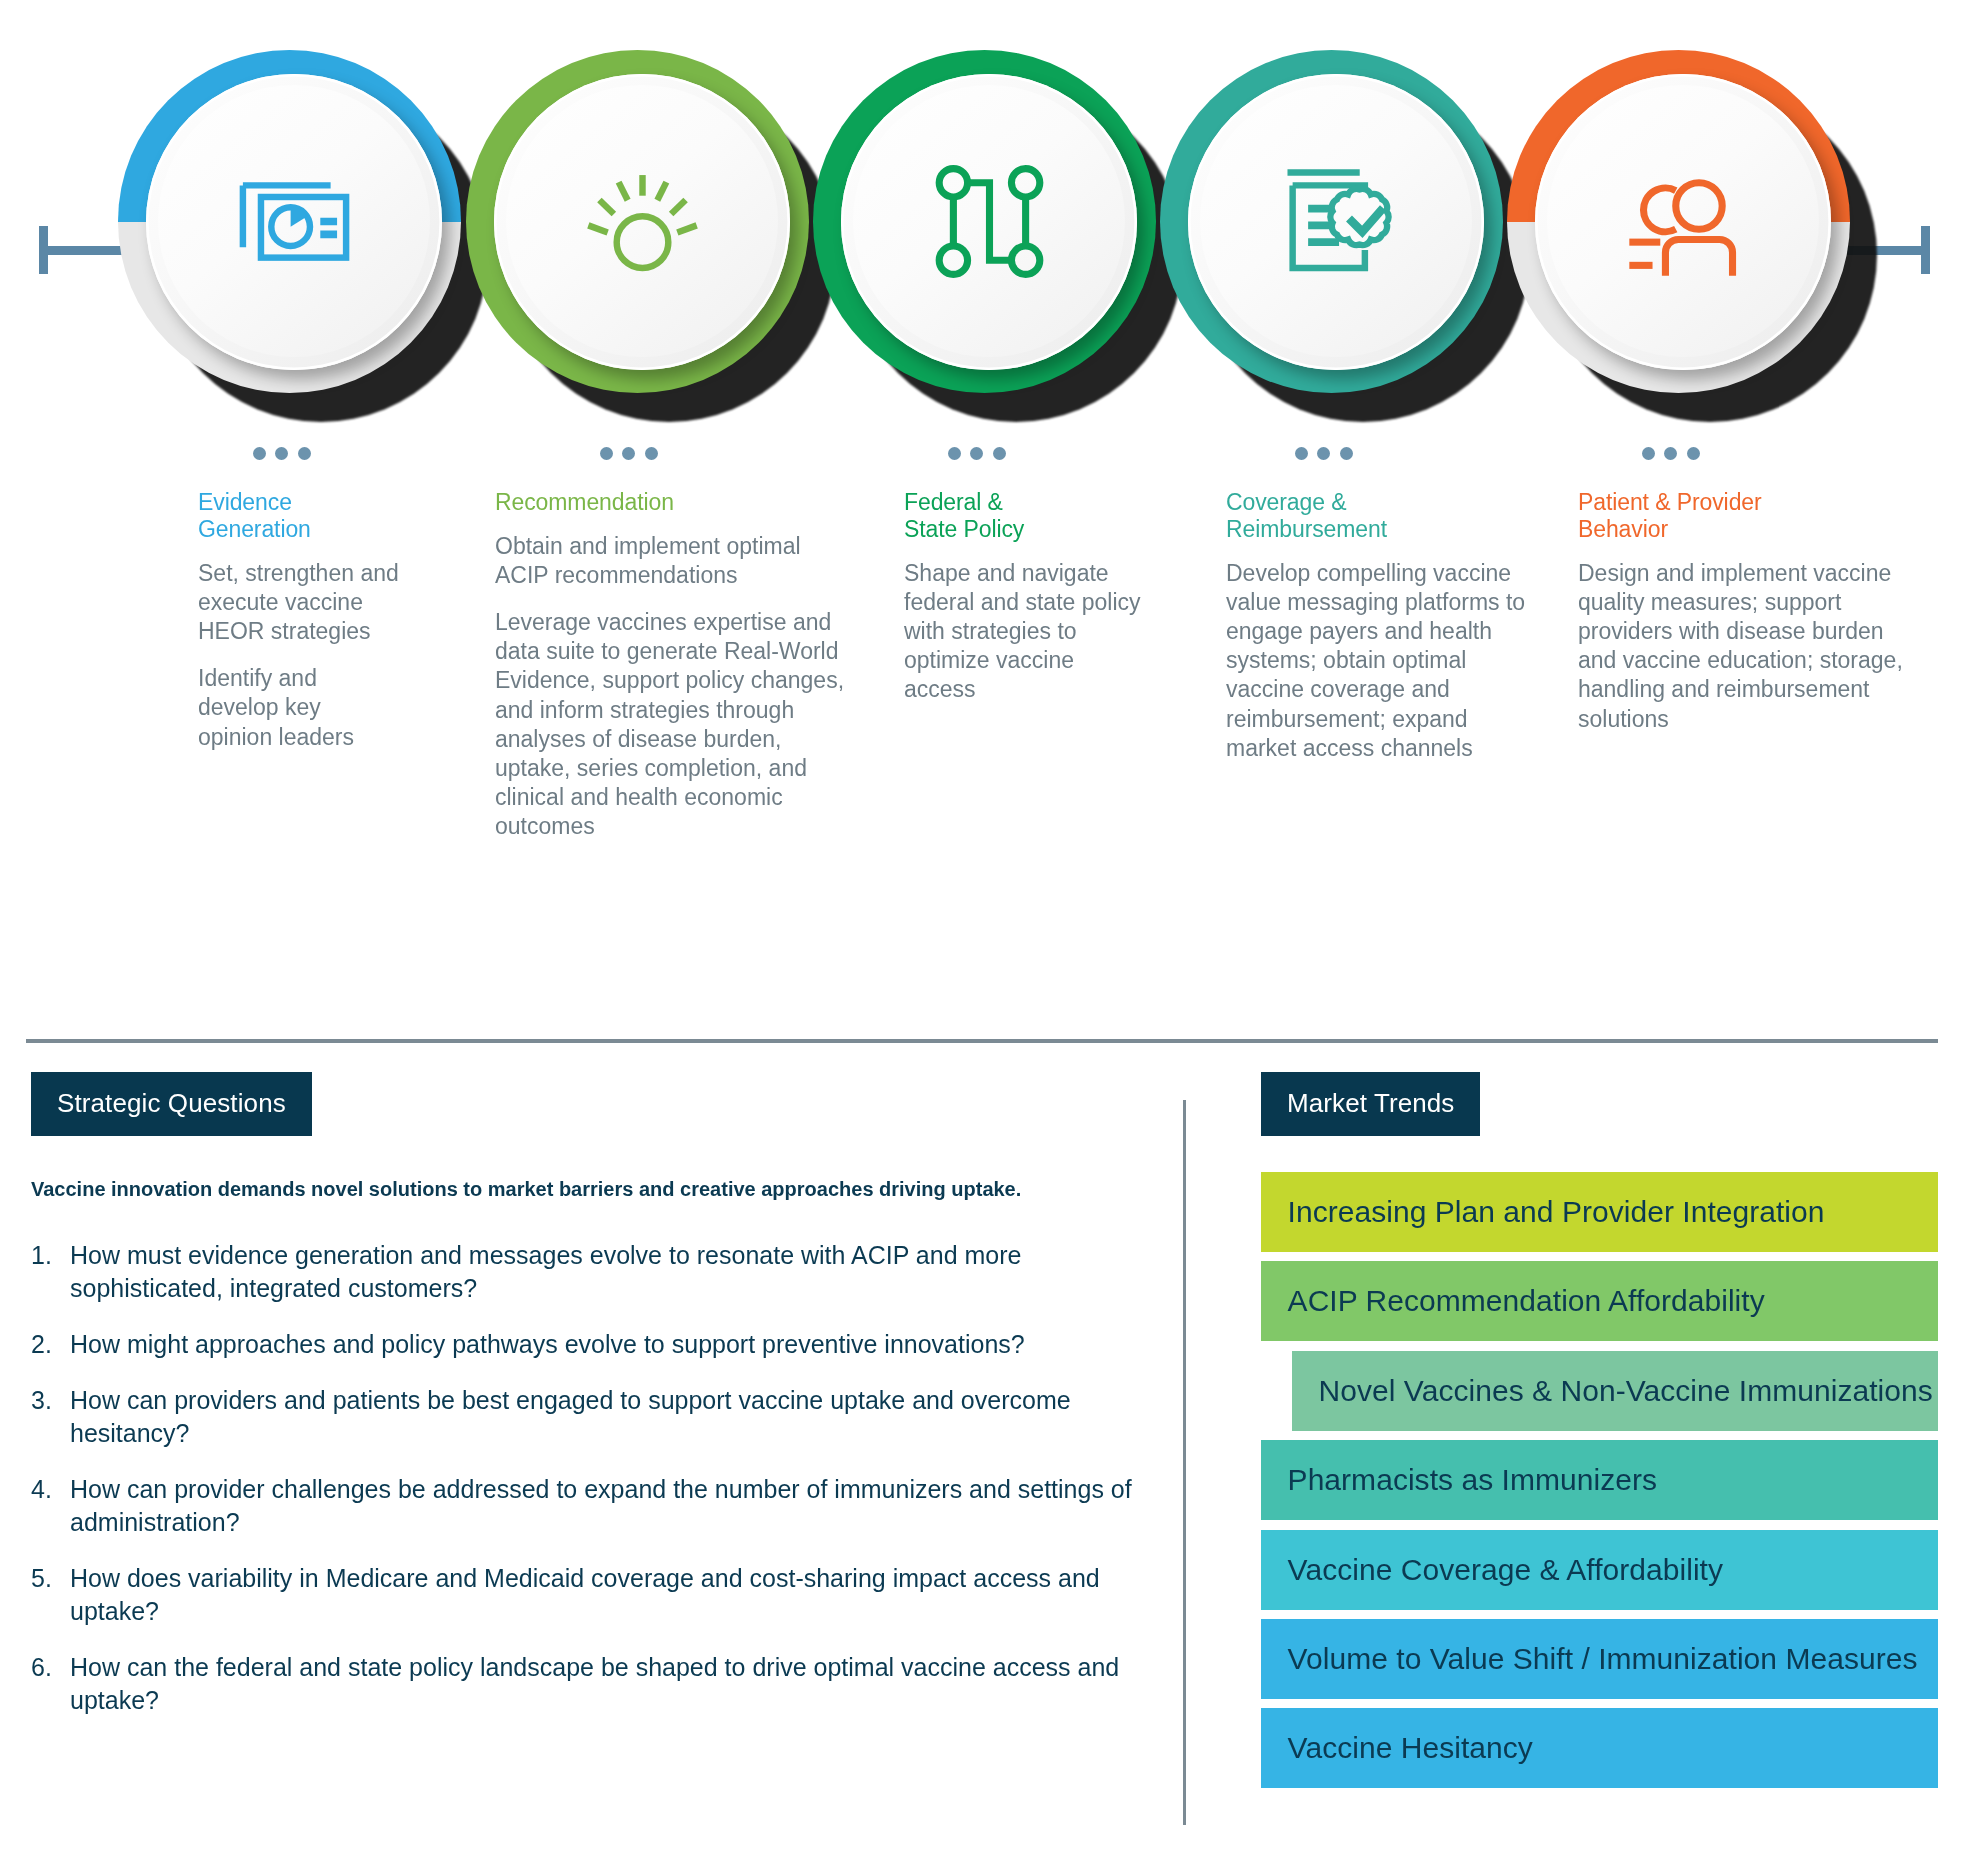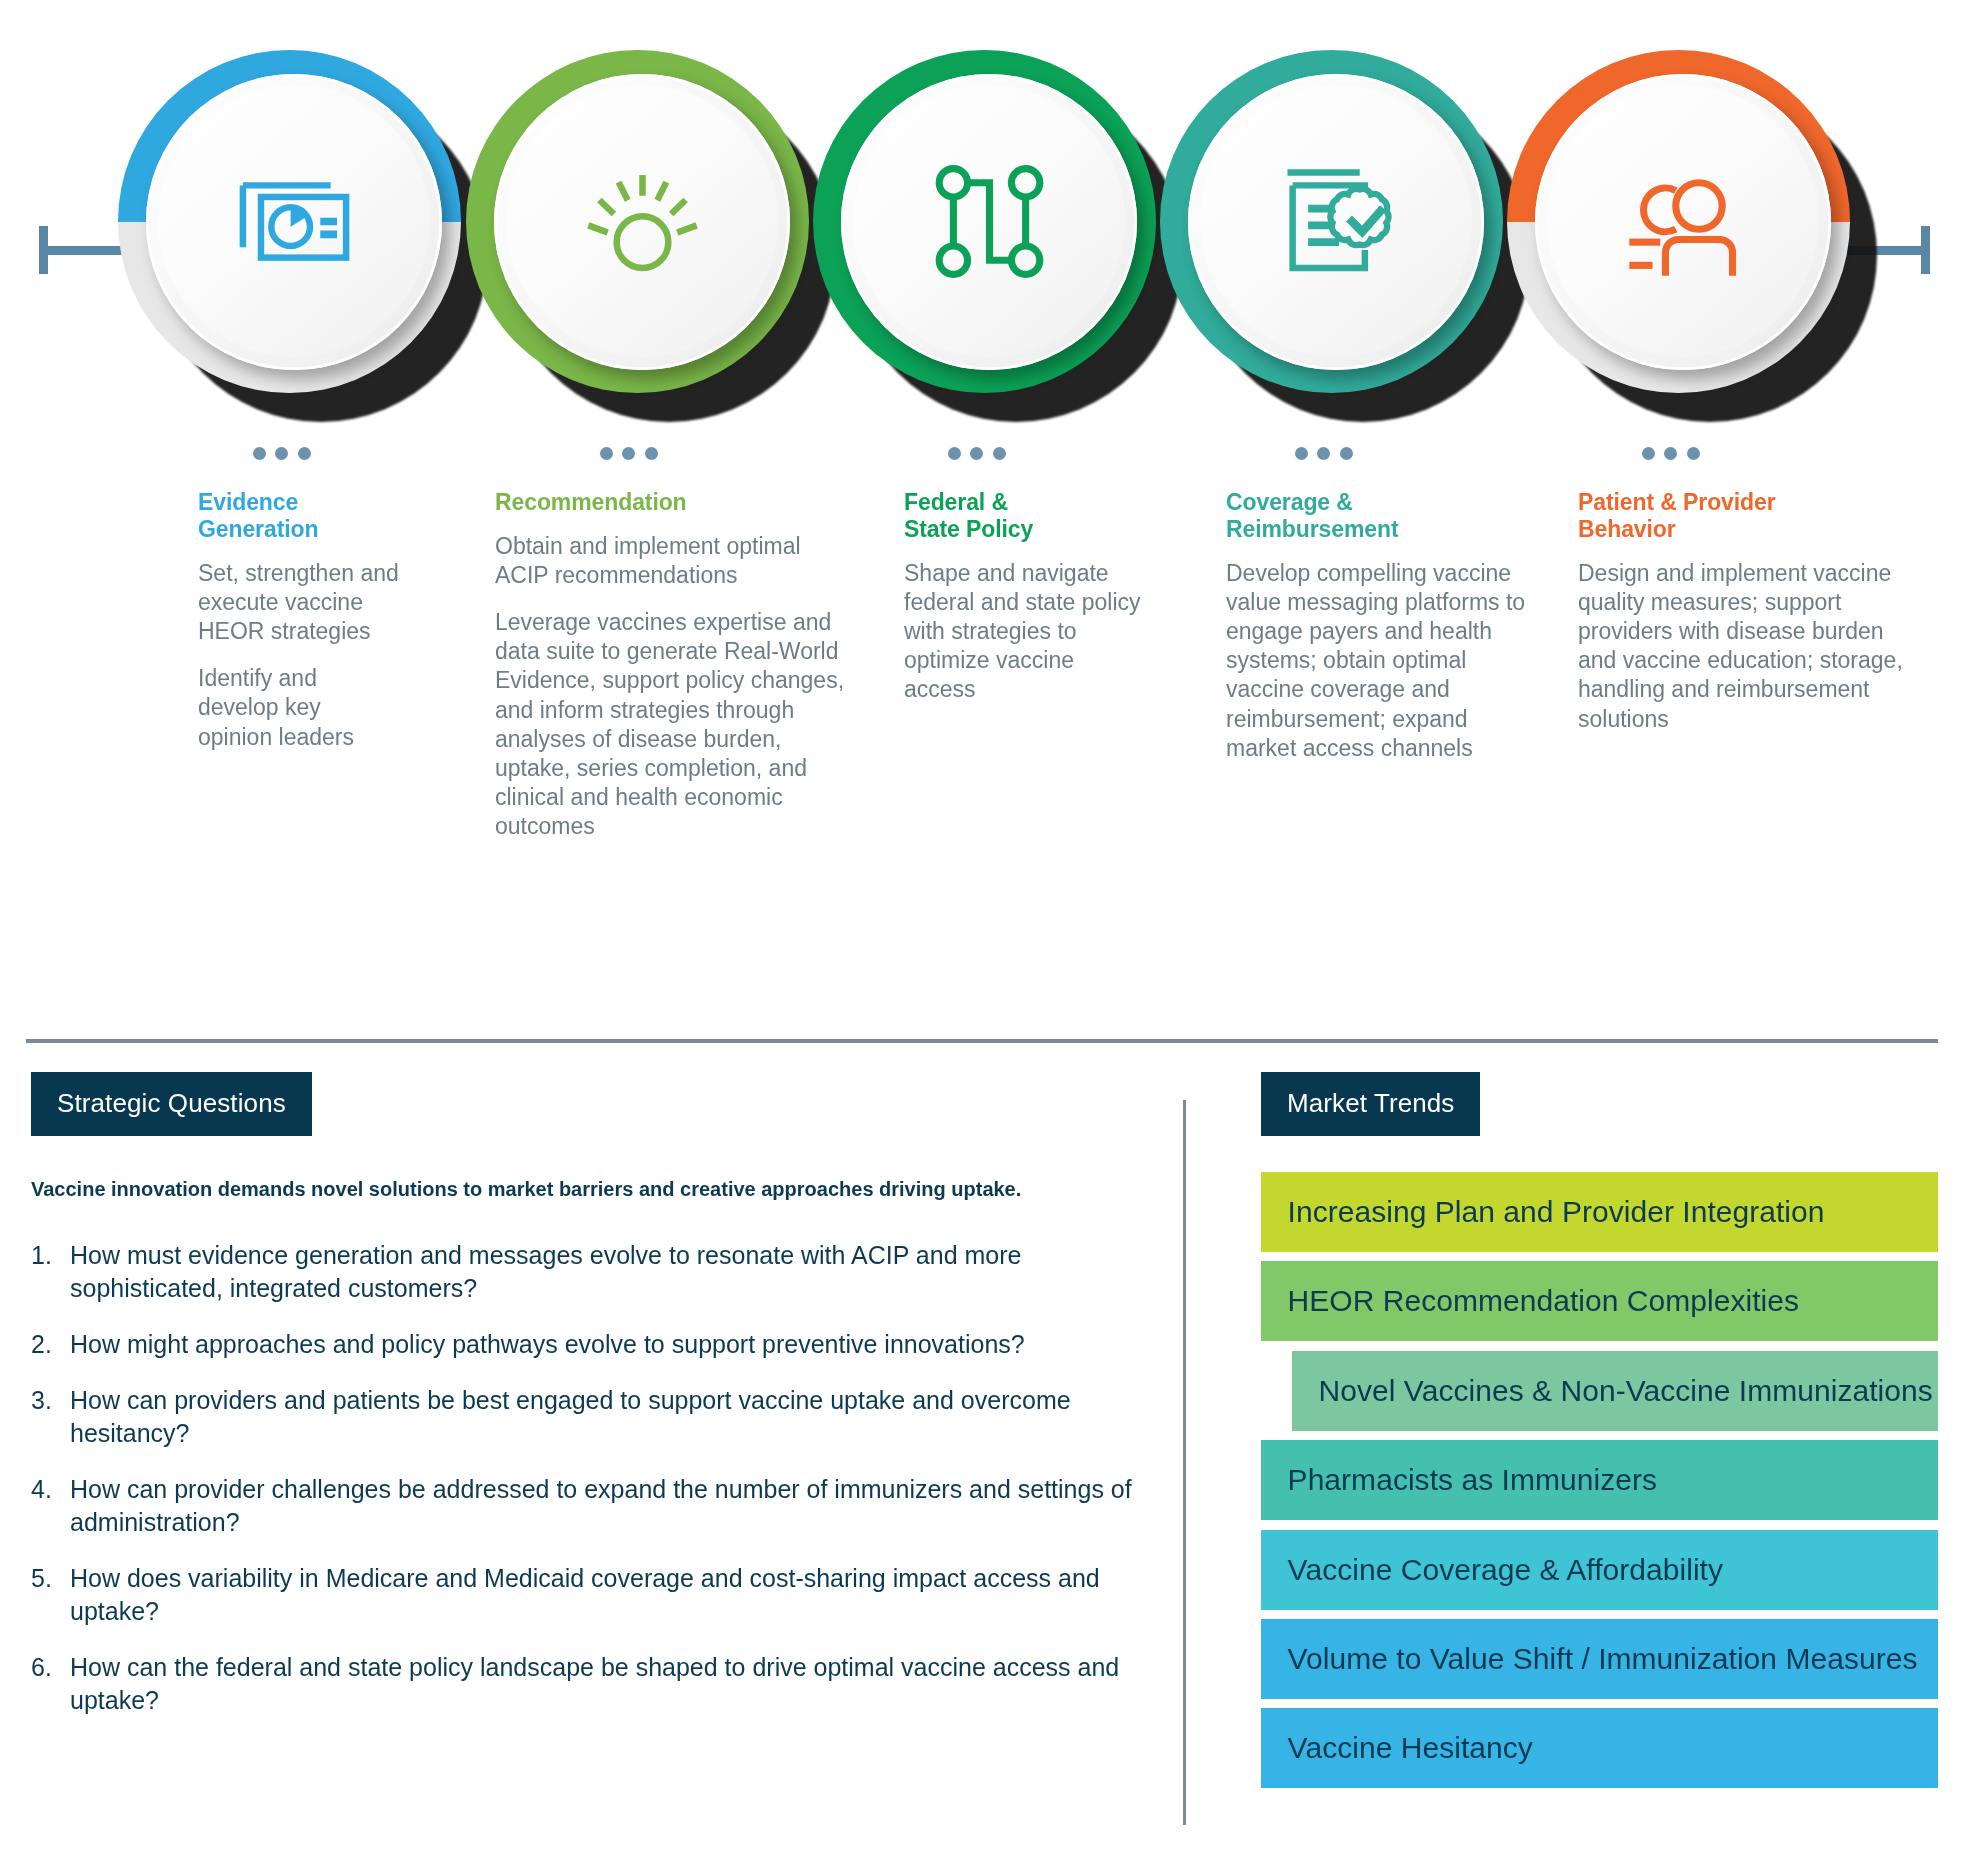--- a/index.html
+++ b/index.html
@@ -146,21 +146,21 @@
     top: 0;
   }
   .col.k0 { left: 198px;  width: 202px; }
   .col.k1 { left: 495px; width: 356px; }
   .col.k2 { left: 904px; width: 240px; }
   .col.k3 { left: 1226px; width: 317px; }
   .col.k4 { left: 1578px; width: 326px; }
 
   .col-title {
     font-size: 23px;
-    font-weight: bold;
+    font-weight: normal;
     line-height: 1.18;
     letter-spacing: -0.1px;
     margin-bottom: 15.4px;
   }
   .col-para {
     font-size: 23px;
     line-height: 1.27;
     color: #6e7c85;
     margin-bottom: 18px;
     font-weight: 400;
@@ -454,21 +454,21 @@
           <span class="question-num">6.</span>
           <span class="question-text">How can the federal and state policy landscape be shaped to drive optimal vaccine access and uptake?</span>
         </li>
       </ul>
   </div>
 
   <div id="trends-panel">
     <div class="panel-header">Market Trends</div>
     <div id="trends-list">
         <div class="trend-bar" style="background: rgb(195, 215, 46);">Increasing Plan and Provider Integration</div>
-        <div class="trend-bar" style="background: rgb(129, 200, 104);">HEOR Recommendation Complexities</div>
+        <div class="trend-bar" style="background: rgb(129, 200, 104);">ACIP Recommendation Affordability</div>
         <div class="trend-bar" style="background: rgb(124, 198, 160); margin-left: 31px;">Novel Vaccines &amp; Non-Vaccine Immunizations</div>
         <div class="trend-bar" style="background: rgb(69, 191, 174);">Pharmacists as Immunizers</div>
         <div class="trend-bar" style="background: rgb(62, 196, 212);">Vaccine Coverage &amp; Affordability</div>
         <div class="trend-bar" style="background: rgb(54, 180, 229);">Volume to Value Shift / Immunization Measures</div>
         <div class="trend-bar" style="background: rgb(54, 180, 229);">Vaccine Hesitancy</div>
       </div>
   </div>
 </div>
 
 

